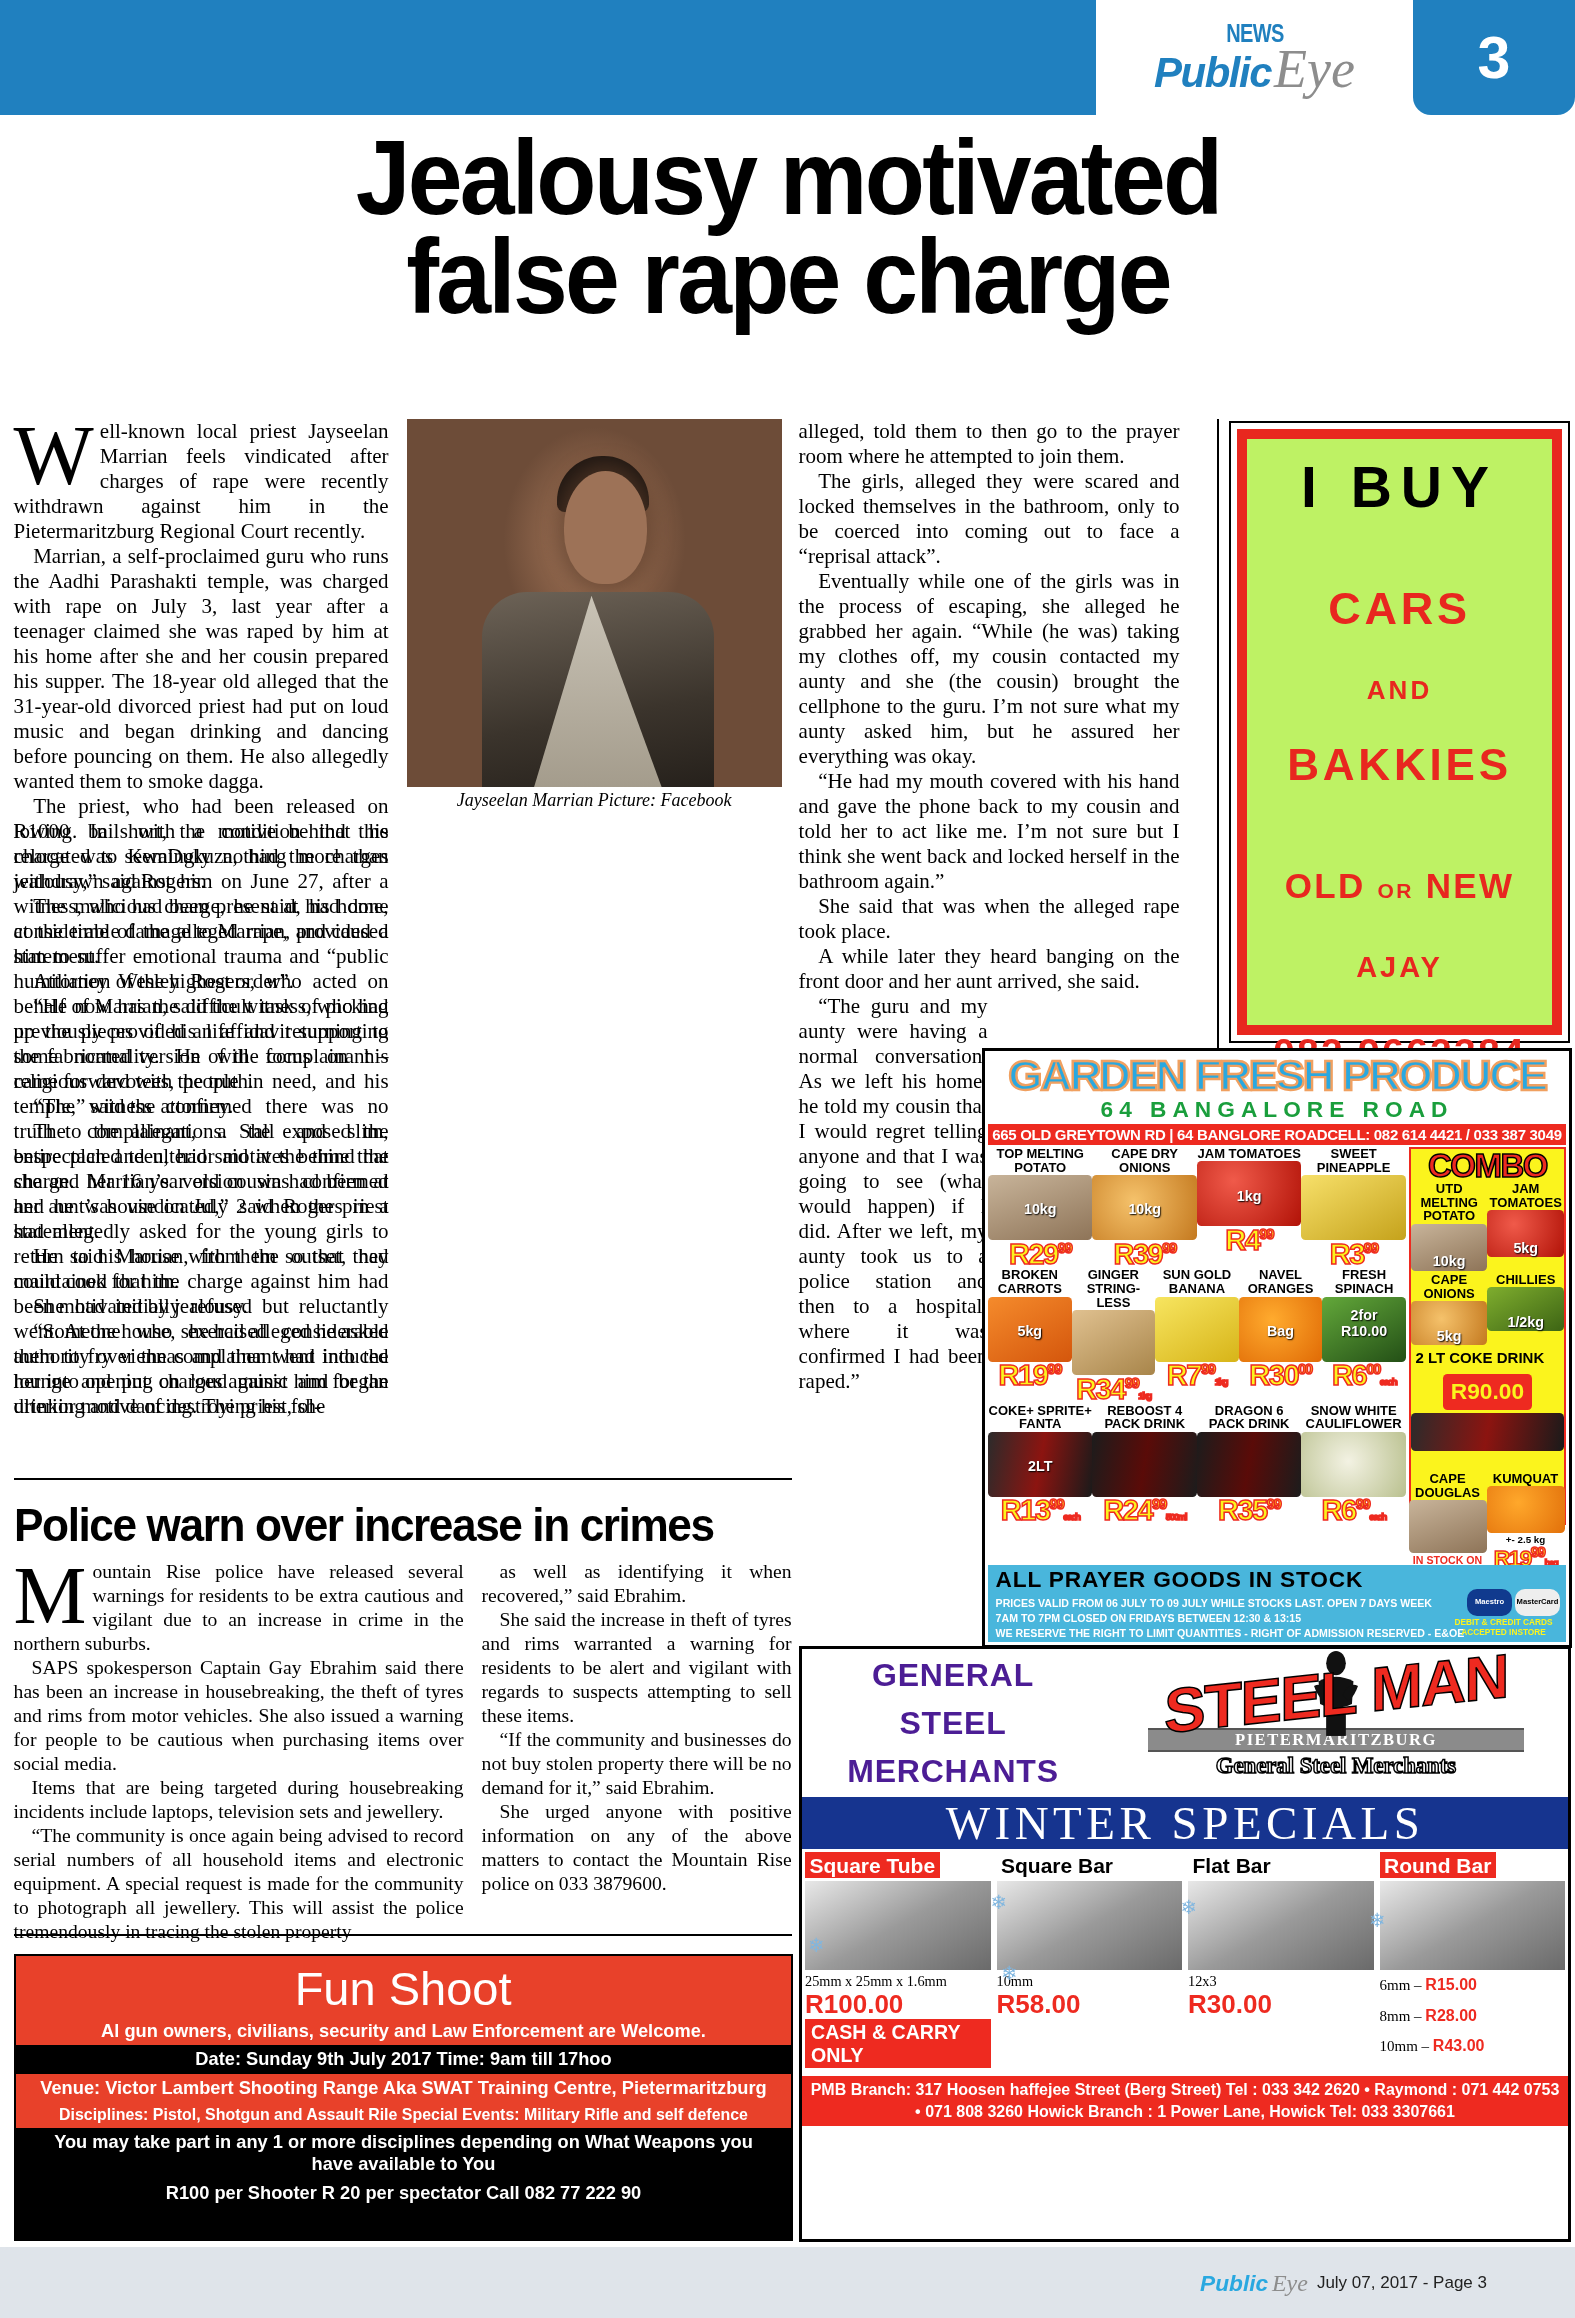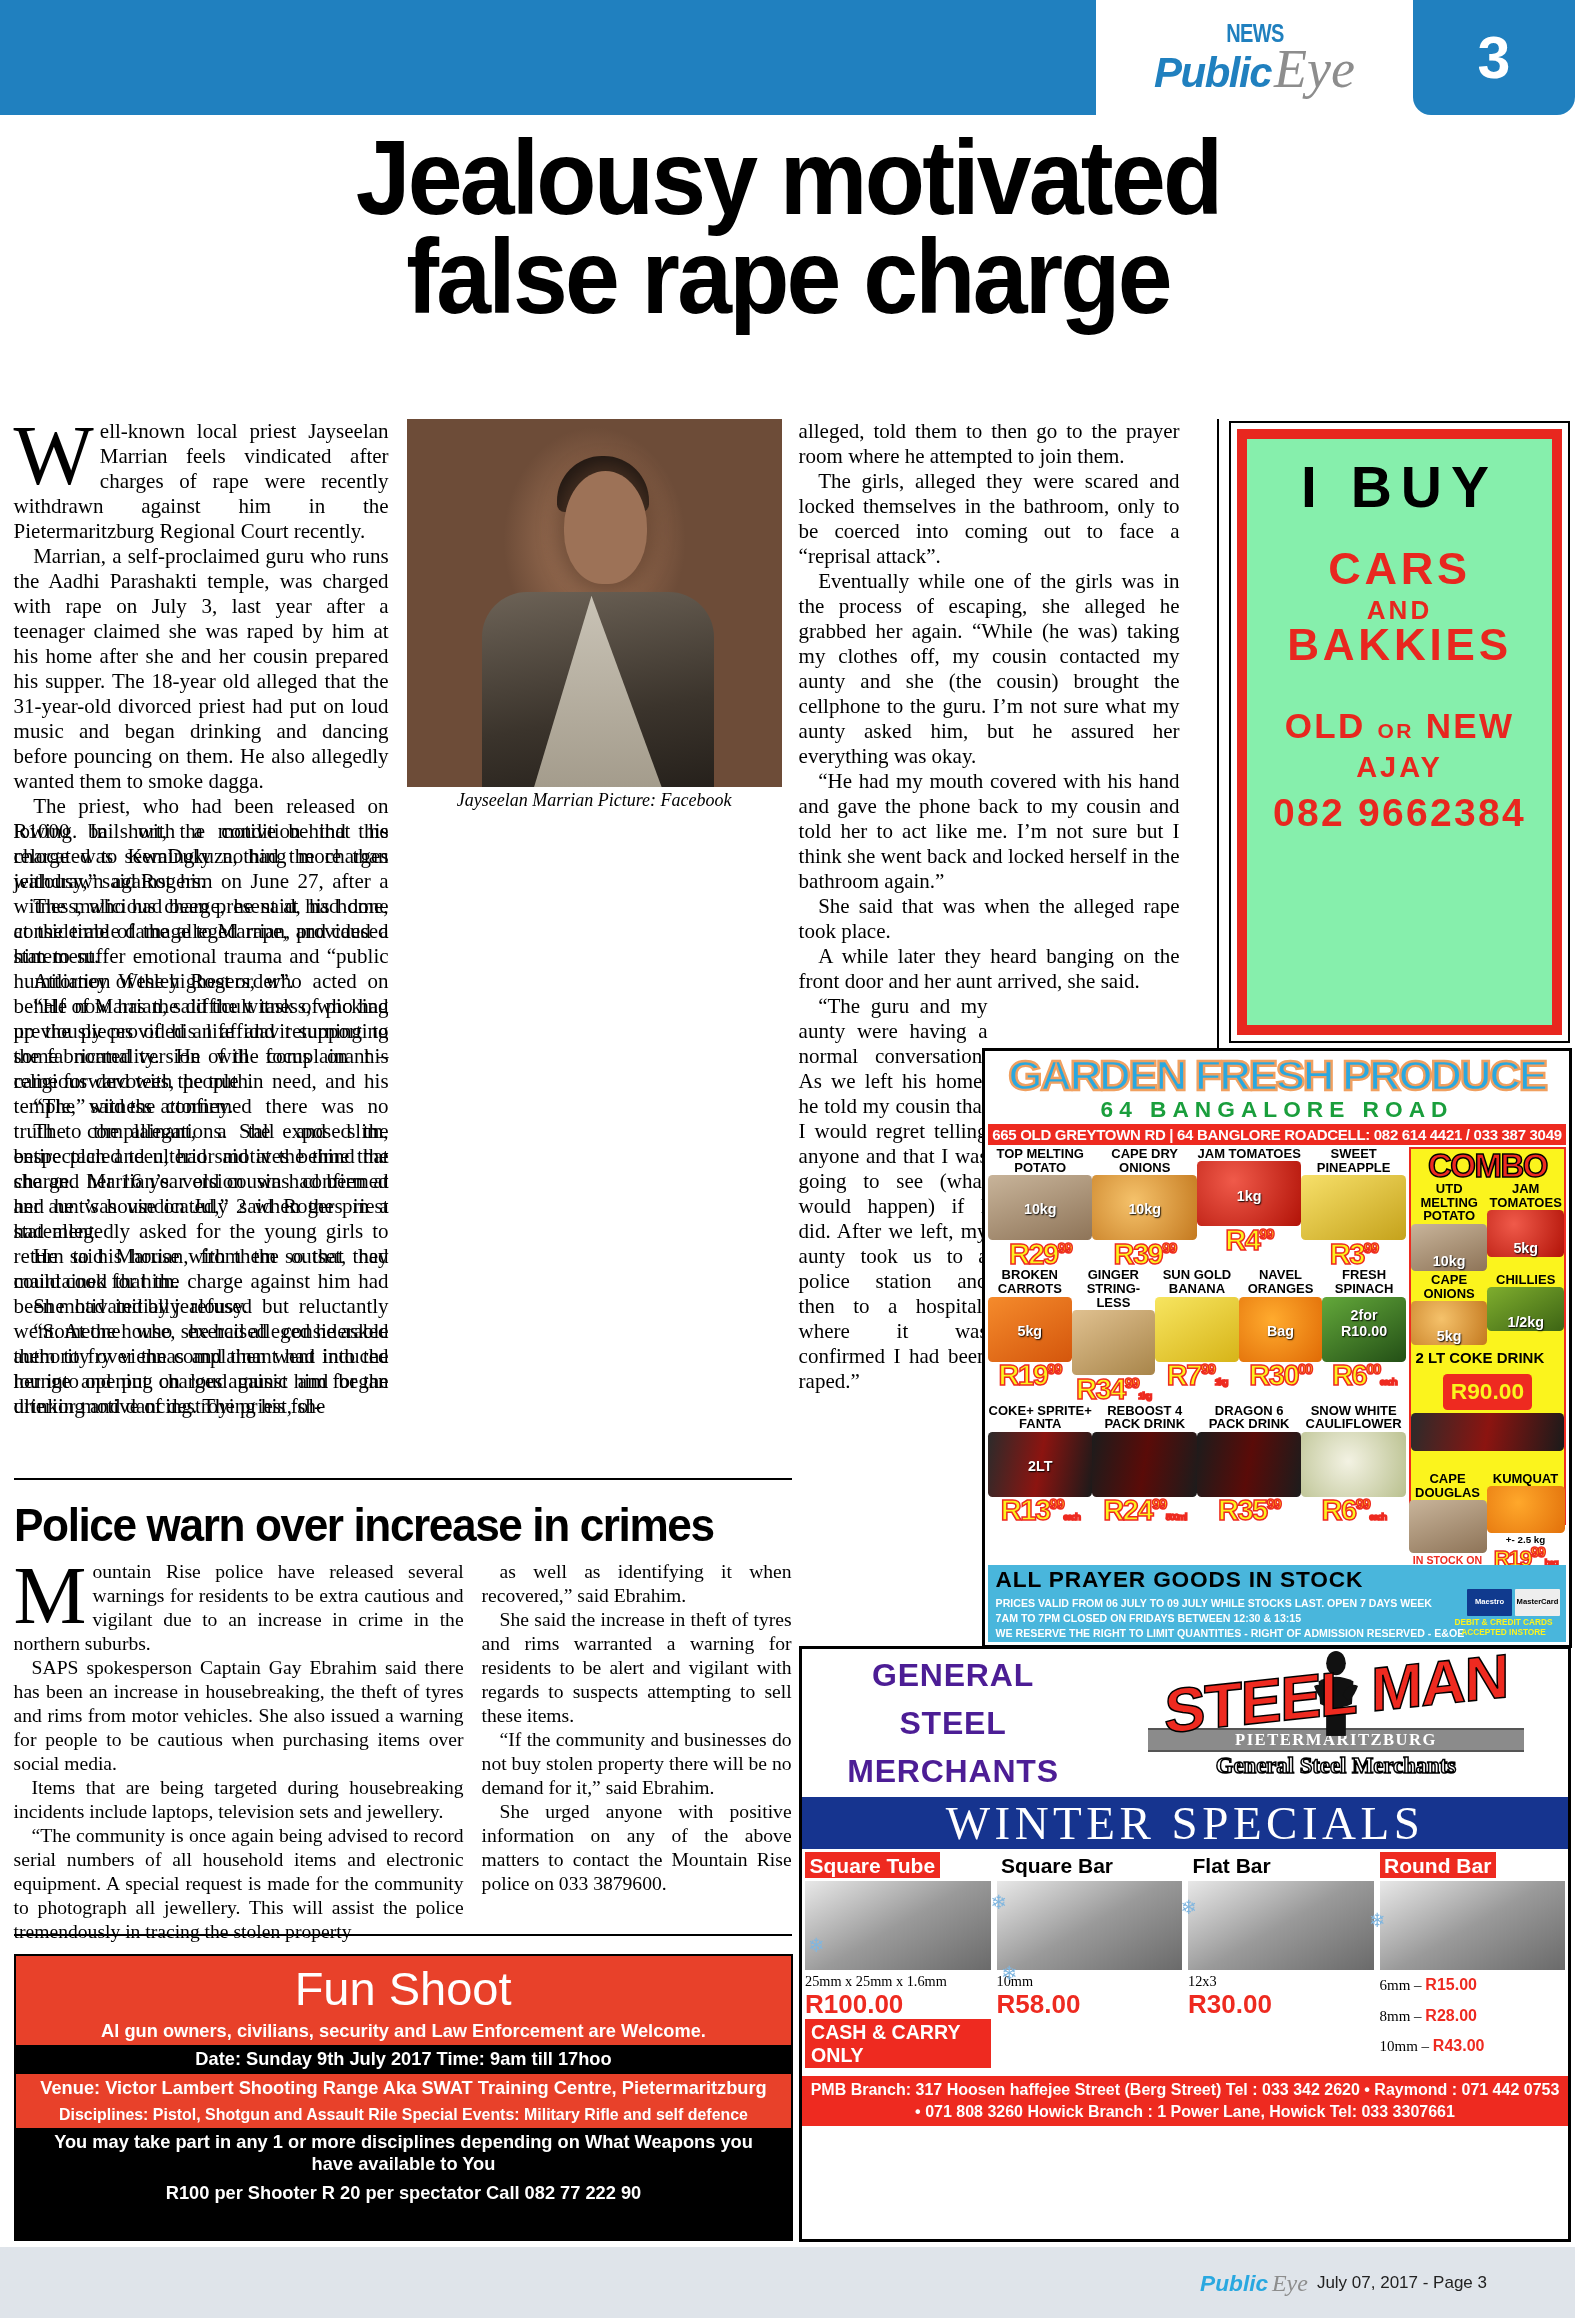--- a/index.html
+++ b/index.html
@@ -109,23 +109,24 @@
   }
   .c2inner { position: absolute; top: 400px; left: 0; width: 375px; }
   .c3-narrow { width: 189px; }
 
   
   .adbuy {
     position: absolute; left: 1229px; top: 421px; width: 341px; height: 622px;
     background: #ffffff; border: 2.3px solid #000; padding: 6px;
   }
   .adbuy-inner {
-    width: 100%; height: 100%; border: 10.6px solid #e8271f; background: #86efac;
+    width: 100%; height: 100%; border: 10.6px solid #e8271f; background: #bef264;
     display:flex; flex-direction:column; align-items:center; justify-content:flex-start;
     padding-top: 19.6px;
+    gap: 40px;
   }
   .ab-ibuy {
     font-family: "Liberation Sans", sans-serif; font-weight: bold;
     font-size: 57px; letter-spacing: 9px; color: #000; line-height: 1;
   }
   .ab-cars {
     font-family: "Liberation Sans", sans-serif; font-weight: bold;
     font-size: 45px; letter-spacing: 3.8px; color: #e8271f; margin-top: 30px; line-height:1;
   }
   .ab-and {
@@ -216,21 +217,21 @@
     background: #49b6dc; color: #fff; padding: 1.5px 7.6px;
     font-family: "Liberation Sans", sans-serif; font-weight: bold;
     font-size: 10.6px; line-height: 1.4;
   }
   .gf-cards {
     position: absolute; right: 6px; bottom: 4.5px; width: 113px;
     text-align: center;
   }
   .cardrow { display: flex; gap: 3px; justify-content: flex-end; }
   .card {
-    width: 45px; height: 27px; background: #103a8e; border-radius: 1px;
+    width: 45px; height: 27px; background: #103a8e; border-radius: 10px;
     position: relative; display:flex; align-items:center; justify-content:center;
     font-family:"Liberation Sans",sans-serif; font-weight:bold;
     font-size: 7.6px; color: #fff;
   }
   .card.mc { background: #eeeeee; color:#000; }
   .cardnote {
     font-family:"Liberation Sans",sans-serif; font-weight:bold;
     font-size: 8.3px; color: #fbf41d; line-height:1.2; margin-top:1.5px;
   }
 

